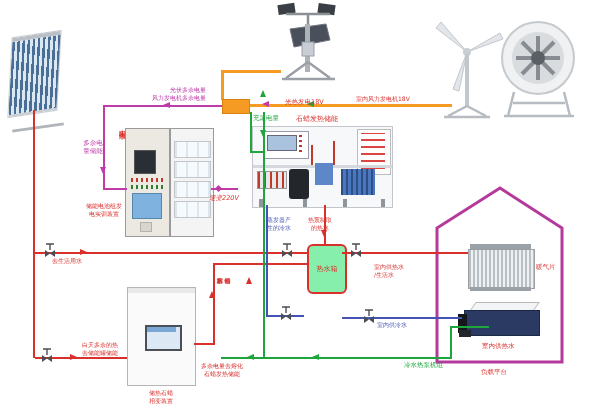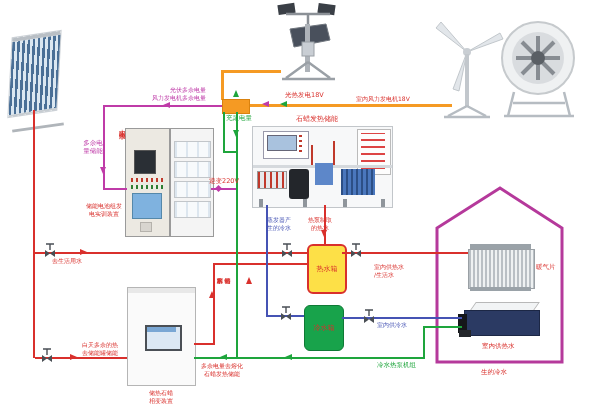--- a/index.html
+++ b/index.html
@@ -2,21 +2,21 @@
 <html style="--c-red: #d9302c; --c-magenta: #bf3ba8; --c-orange: #f59a23; --c-green: #1ea53c; --c-blue: #4553b4; --c-house: #b5399b; --c-cold_tank_fill: #18a34b;"><head>
 <meta charset="utf-8">
 <style>
   html,body{margin:0;padding:0;background:#fff;}
   #stage{position:relative;width:600px;height:419px;background:#fff;overflow:hidden;
          font-family:"DejaVu Sans",sans-serif;}
   
   .red{color:var(--c-red);}
   .magenta{color:var(--c-magenta);}
   .orange{color:var(--c-orange);}
-  .green{color:var(--c-green);}
+  .green{color:var(--c-green);margin-left:27px;}
   .blue{color:var(--c-blue);}
   
   .ln{position:absolute;background:currentColor;}
   
   .arr{position:absolute;width:0;height:0;border:solid transparent;}
   .arr.u{border-width:0 3.5px 7px 3.5px;border-bottom-color:currentColor;}
   .arr.d{border-width:7px 3.5px 0 3.5px;border-top-color:currentColor;}
   .arr.l{border-width:3.5px 7px 3.5px 0;border-right-color:currentColor;}
   .arr.r{border-width:3.5px 0 3.5px 7px;border-left-color:currentColor;}
   .diamond{position:absolute;width:5px;height:5px;background:currentColor;transform:rotate(45deg);}
@@ -111,27 +111,24 @@
     <div style="position:absolute;left:90px;top:72px;width:4px;height:8px;background:#8f959b;"></div>
     <div style="position:absolute;left:128px;top:72px;width:4px;height:8px;background:#8f959b;"></div>
   </div>
 
   <div class="dev" style="left:127px;top:287px;width:67px;height:97px;background:#fafafa;border:1px solid #b5b5b5;">
     <div style="position:absolute;left:0;top:0;width:67px;height:5px;background:#e8e8e8;"></div>
     <div style="position:absolute;left:17px;top:37px;width:33px;height:22px;background:#dce8f4;border:2px solid #4a4f55;"></div>
     <div style="position:absolute;left:19px;top:39px;width:29px;height:5px;background:#7aa7d4;"></div>
   </div>
 
-  <div class="tank" style="left:307px;top:244px;width:36px;height:46px;background:#fde047;border:2px solid var(--c-red);">
+  <div class="tank" style="left:307px;top:244px;width:36px;height:46px;background:#86efac;border:2px solid var(--c-red);">
     <span class="red" style="font-size:7px;">热水箱</span>
   </div>
 
-  <div class="tank" style="left:304px;top:305px;width:38px;height:44px;background:var(--c-cold_tank_fill);border:1px solid #0e7a35;">
-    <span class="red" style="font-size:7px;">冷水箱</span>
-  </div>
 
   <svg class="dev" style="left:428px;top:180px" width="142" height="184" viewBox="0 0 142 184">
     <path d="M9 182 L9 48 L72 8 L134 48 L134 182 Z" fill="none" stroke-width="3" style="stroke:var(--c-house)"></path>
   </svg>
 
   <div class="dev" style="left:468px;top:244px;width:65px;height:47px;">
     <div style="position:absolute;left:2px;top:0;width:61px;height:5px;background:#9aa2a8;"></div>
     <div style="position:absolute;left:0;top:5px;width:65px;height:38px;border:1px solid #9aa0a5;background:repeating-linear-gradient(90deg,#b9bfc4 0 2px,#eef1f2 2px 4px);"></div>
     <div style="position:absolute;left:2px;top:43px;width:61px;height:4px;background:#9aa2a8;"></div>
   </div>
@@ -206,23 +203,23 @@
   <svg class="valve" style="left:41px;top:348px">
       <use href="#valve-sym"></use>
     </svg>
 
   <div class="tx vert red" style="left:118px;top:124px;height:52px;">太阳能热水</div>
   <div class="tx rgt magenta" style="left:132px;top:86px;width:74px;font-size:6px;">光伏多余电量
 风力发电机多余电量</div>
   <div class="tx ctr magenta" style="left:82px;top:139px;width:22px;">多余电
 量储能</div>
   <div class="tx green" style="left:226px;top:114px;">充足电量</div>
-  <div class="tx red" style="left:285px;top:91px;text-align:center;">光热发电18V</div>
+  <div class="tx red" style="left:285px;top:98px;text-align:center;">光热发电18V</div>
   <div class="tx red" style="left:356px;top:95px;font-size:6px;">室内风力发电机18V</div>
-  <div class="tx red" style="left:209px;top:177px;">逆变220V</div>
+  <div class="tx red" style="left:209px;top:194px;font-style:italic;">逆变220V</div>
   <div class="tx ctr red" style="left:84px;top:202px;width:40px;font-size:6px;">储能电池组发
 电实训装置</div>
   <div class="tx red" style="left:296px;top:115px;font-size:7px;">石蜡发热储能</div>
   <div class="tx ctr blue" style="left:264px;top:216px;width:30px;font-size:6px;">蒸发器产
 生的冷水</div>
   <div class="tx ctr red" style="left:306px;top:216px;width:28px;font-size:6px;">热泵制取
 的热水</div>
   <div class="tx red" style="left:52px;top:257px;font-size:6px;">去生活用水</div>
   <div class="tx ctr red" style="left:80px;top:341px;width:40px;font-size:6px;">白天多余的热
 去储能罐储能</div>
@@ -231,15 +228,15 @@
   <div class="tx vert red" style="left:216px;top:273px;height:44px;font-size:6px;letter-spacing:0;line-height:1.3;">石蜡储热
 水蓄到水箱</div>
   <div class="tx ctr red" style="left:198px;top:362px;width:48px;font-size:6px;">多余电量去熔化
 石蜡发热储能</div>
   <div class="tx green" style="left:377px;top:361px;">冷水热泵机组</div>
   <div class="tx red" style="left:374px;top:263px;font-size:6px;">室内供热水
 /生活水</div>
   <div class="tx blue" style="left:377px;top:321px;font-size:6px;">室内供冷水</div>
   <div class="tx red" style="left:536px;top:263px;">暖气片</div>
   <div class="tx red" style="left:482px;top:342px;">室内供热水</div>
-  <div class="tx red" style="left:481px;top:368px;">生的冷水</div>
+  <div class="tx red" style="left:481px;top:368px;">负载平台</div>
 
 </div>
 
 </body></html>

